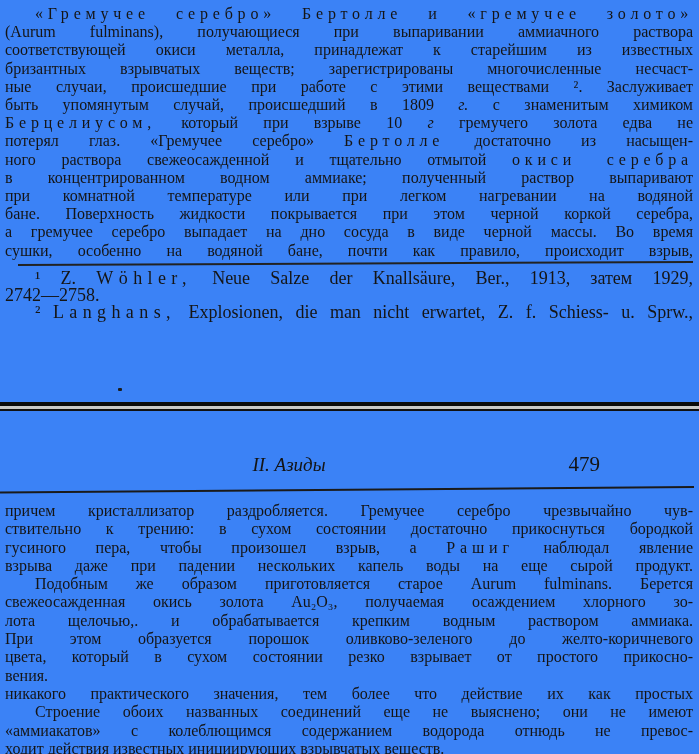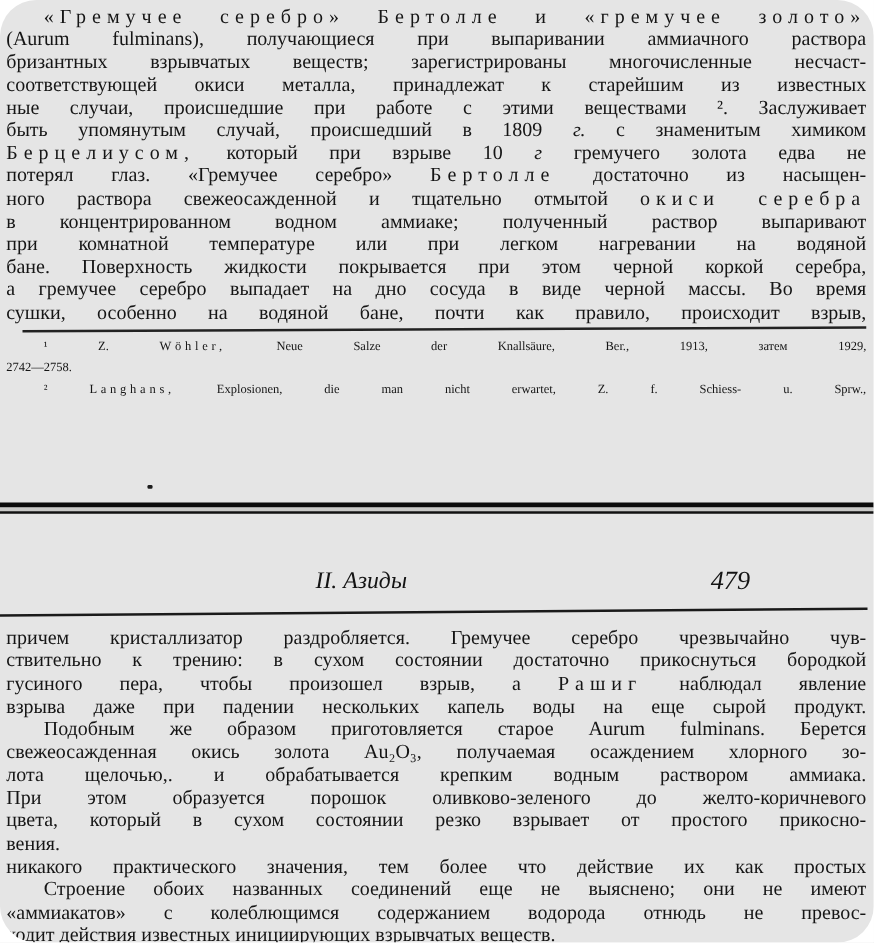--- a/index.html
+++ b/index.html
@@ -1,23 +1,22 @@
 <!DOCTYPE html>
 <html lang="ru"><head>
 <meta charset="utf-8">
 <style>
   html,body{margin:0;padding:0;background:#ffffff;}
   .sheet{
     position:relative;
     width:699px;height:754px;
-    background:#e5e5e5;
+    background:#3b82f6;
     color:#151515;
     font-family:"Liberation Serif","DejaVu Serif",serif;
     overflow:hidden;
-    border-radius:29px;
   }
   
   .textblock .line{
     text-align:justify;
     text-align-last:justify;
     white-space:normal;
   }
   .textblock .line.last{text-align-last:left;font-family:Liberation Serif, serif;}
   .textblock .line.ind{text-indent:30px;}
   .sp{letter-spacing:0.30em;}   
@@ -26,59 +25,59 @@
   .p1-body{
     position:absolute;top:5px;left:5px;width:688px;
     font-size:16px;line-height:18.2px;
   }
   .fn-sep{
     position:absolute;top:261px;left:18px;width:675px;height:2px;
     background:#222;transform:rotate(-0.25deg);transform-origin:right center;
   }
   .p1-footnotes{
     position:absolute;top:270px;left:5px;width:688px;
-    font-size:10px;line-height:16.9px;
+    font-size:18px;line-height:16.9px;
   }
   .ink-dot{
     position:absolute;top:388px;left:118px;width:4px;height:3px;
     background:#1c1c1c;border-radius:1px;
   }
   .page-divider{position:absolute;top:402px;left:0;width:699px;}
   .page-divider .bar-top{height:4px;background:#0b0b0b;}
   .page-divider .bar-mid{height:3px;background:#c9c9c7;}
   .page-divider .bar-bot{height:2px;background:#111;}
 
   .p2-header{position:absolute;top:452px;left:0;width:608px;height:30px;}
   .p2-title{
     position:absolute;left:0;right:30px;top:2px;
     text-align:center;font-style:italic;font-size:19px;color:#141414;
   }
   .p2-num{
     position:absolute;right:8px;top:0;
-    font-style:italic;font-size:21px;color:#141414;
+    font-size:21px;color:#141414;
   }
   .header-rule{
     position:absolute;top:486px;left:0;width:694px;height:2px;
     background:#1a1a1a;transform:rotate(-0.45deg);transform-origin:right center;
   }
   .p2-body{
     position:absolute;top:502px;left:5px;width:688px;
     font-size:16px;line-height:18.3px;
   }
 </style>
 </head>
 <body>
 
 <div class="sheet">
 
   <section class="p1-body textblock">
       <div class="line ind"><span class="sp">«Гремучее серебро» Бертолле и «гремучее золото»</span></div>
       <div class="line"><span>(Aurum fulminans), получающиеся при выпаривании аммиачного раствора</span></div>
+      <div class="line"><span>соответствующей окиси металла, принадлежат к старейшим из известных</span></div>
       <div class="line"><span>бризантных взрывчатых веществ; зарегистрированы многочисленные несчаст-</span></div>
-      <div class="line"><span>соответствующей окиси металла, принадлежат к старейшим из известных</span></div>
       <div class="line"><span>ные случаи, происшедшие при работе с этими веществами ². Заслуживает</span></div>
       <div class="line"><span>быть упомянутым случай, происшедший в 1809 </span><span class="it">г.</span><span> с знаменитым химиком</span></div>
       <div class="line"><span class="sp">Берцелиусом,</span><span> который при взрыве 10 </span><span class="it">г</span><span> гремучего золота едва не</span></div>
       <div class="line"><span>потерял глаз. «Гремучее серебро» </span><span class="sp">Бертолле</span><span> достаточно из насыщен-</span></div>
       <div class="line"><span>ного раствора свежеосажденной и тщательно отмытой </span><span class="sp">окиси серебра</span></div>
       <div class="line"><span>в концентрированном водном аммиаке; полученный раствор выпаривают</span></div>
       <div class="line"><span>при комнатной температуре или при легком нагревании на водяной</span></div>
       <div class="line"><span>бане. Поверхность жидкости покрывается при этом черной коркой серебра,</span></div>
       <div class="line"><span>а гремучее серебро выпадает на дно сосуда в виде черной массы. Во время</span></div>
       <div class="line"><span>сушки, особенно на водяной бане, почти как правило, происходит взрыв,</span></div>

